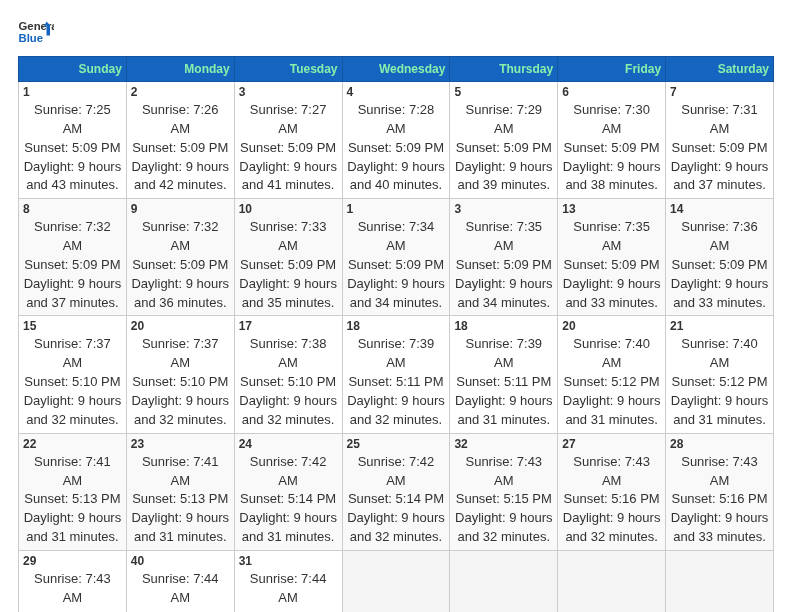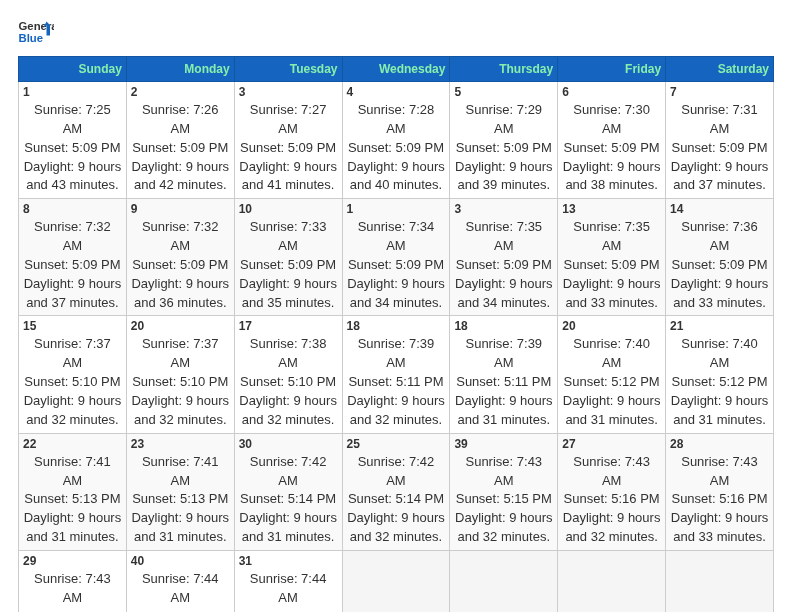--- a/index.html
+++ b/index.html
@@ -304,37 +304,37 @@
         </td>
           <td>
           <span class="day-num">23</span>
           <div class="day-info">
             Sunrise: 7:41 AM<br>
             Sunset: 5:13 PM<br>
             Daylight: 9 hours and 31 minutes.
           </div>
         </td>
           <td>
-          <span class="day-num">30</span>
+          <span class="day-num">24</span>
           <div class="day-info">
             Sunrise: 7:42 AM<br>
             Sunset: 5:14 PM<br>
             Daylight: 9 hours and 31 minutes.
           </div>
         </td>
           <td>
           <span class="day-num">25</span>
           <div class="day-info">
             Sunrise: 7:42 AM<br>
             Sunset: 5:14 PM<br>
             Daylight: 9 hours and 32 minutes.
           </div>
         </td>
           <td>
-          <span class="day-num">39</span>
+          <span class="day-num">32</span>
           <div class="day-info">
             Sunrise: 7:43 AM<br>
             Sunset: 5:15 PM<br>
             Daylight: 9 hours and 32 minutes.
           </div>
         </td>
           <td>
           <span class="day-num">27</span>
           <div class="day-info">
             Sunrise: 7:43 AM<br>

